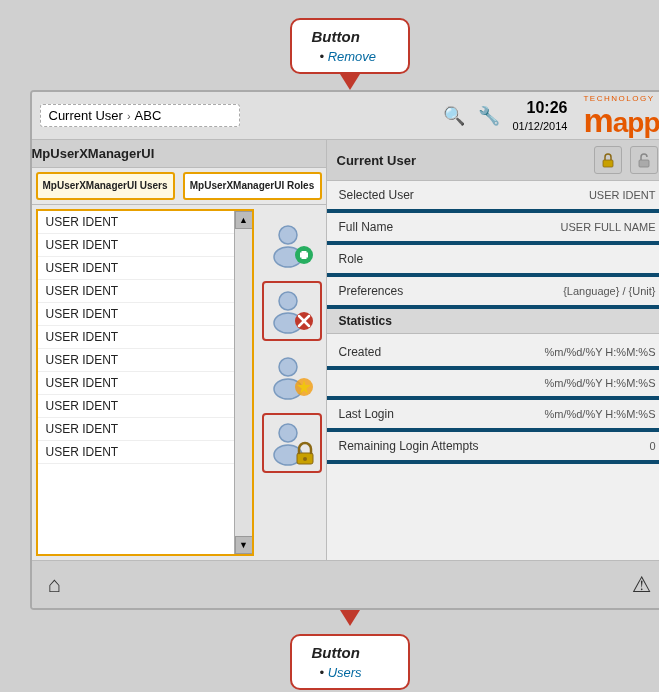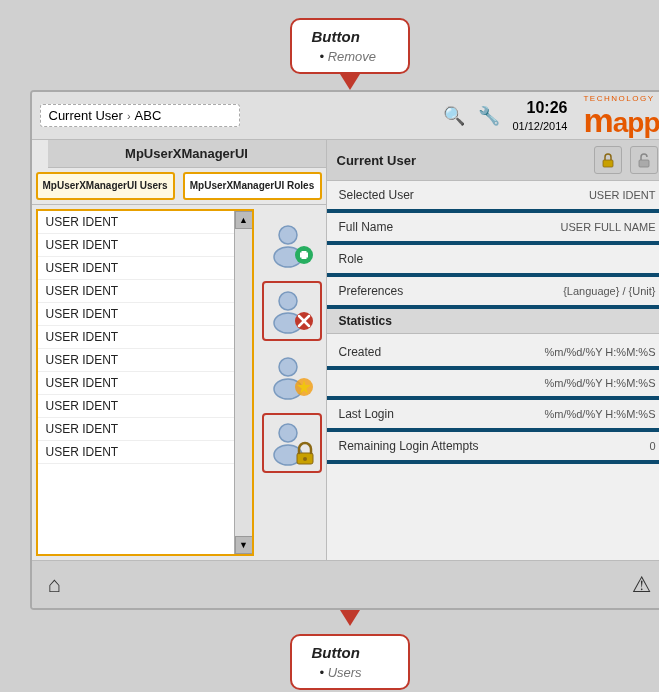--- a/index.html
+++ b/index.html
@@ -40,21 +40,21 @@
       min-width: 120px;
     }
     .callout-box .callout-title {
       font-weight: bold;
       font-size: 15px;
       color: #222;
       margin-bottom: 4px;
     }
     .callout-box .callout-item {
       font-size: 13px;
-      color: #737373;
+      color: #0369a1;
       padding-left: 8px;
     }
     .callout-box .callout-item::before {
       content: '• ';
       color: #222;
     }
     .arrow-down {
       width: 0;
       height: 0;
       border-left: 10px solid transparent;
@@ -139,25 +139,24 @@
       width: 295px;
       border-right: 1px solid #bbb;
       background: #e8e8e8;
       display: flex;
       flex-direction: column;
     }
     .left-panel-header {
       background: #d0d0d0;
       border-bottom: 1px solid #bbb;
       padding: 6px 0;
-      text-align: center;
+      text-align: left;
       font-size: 13px;
       font-weight: bold;
       color: #222;
-      margin-left: 16px;
     }
     .left-panel-tabs {
       display: flex;
       border-bottom: 1px solid #bbb;
     }
     .tab-btn {
       flex: 1;
       padding: 6px 4px;
       font-size: 10px;
       text-align: center;

